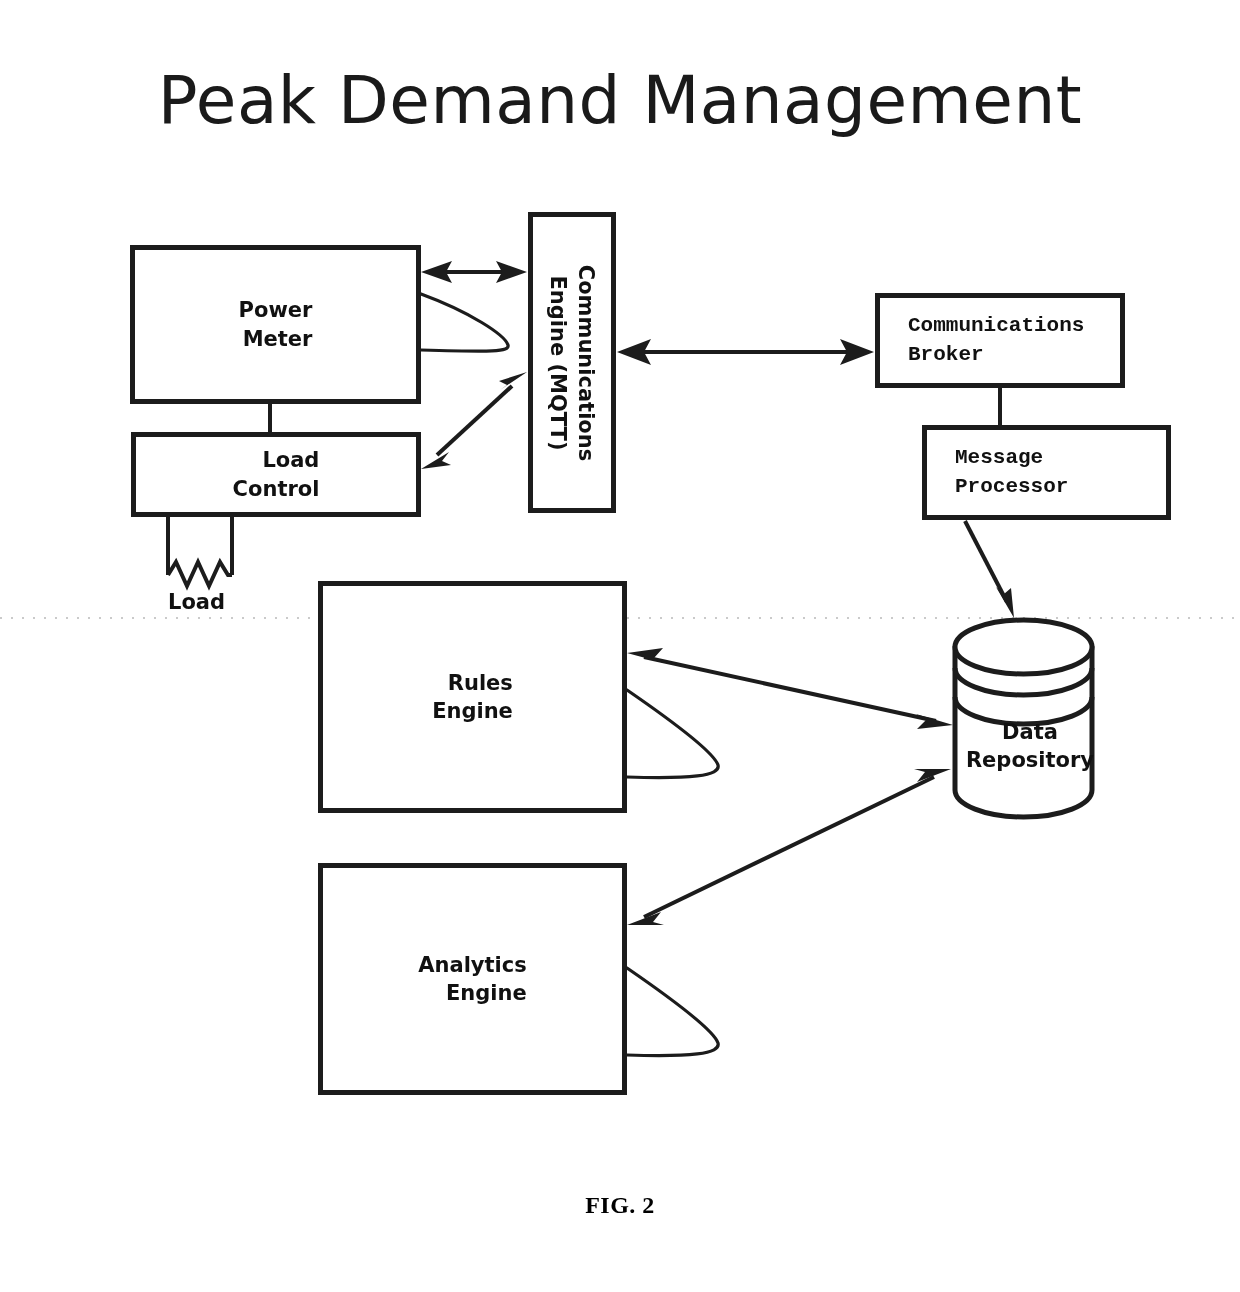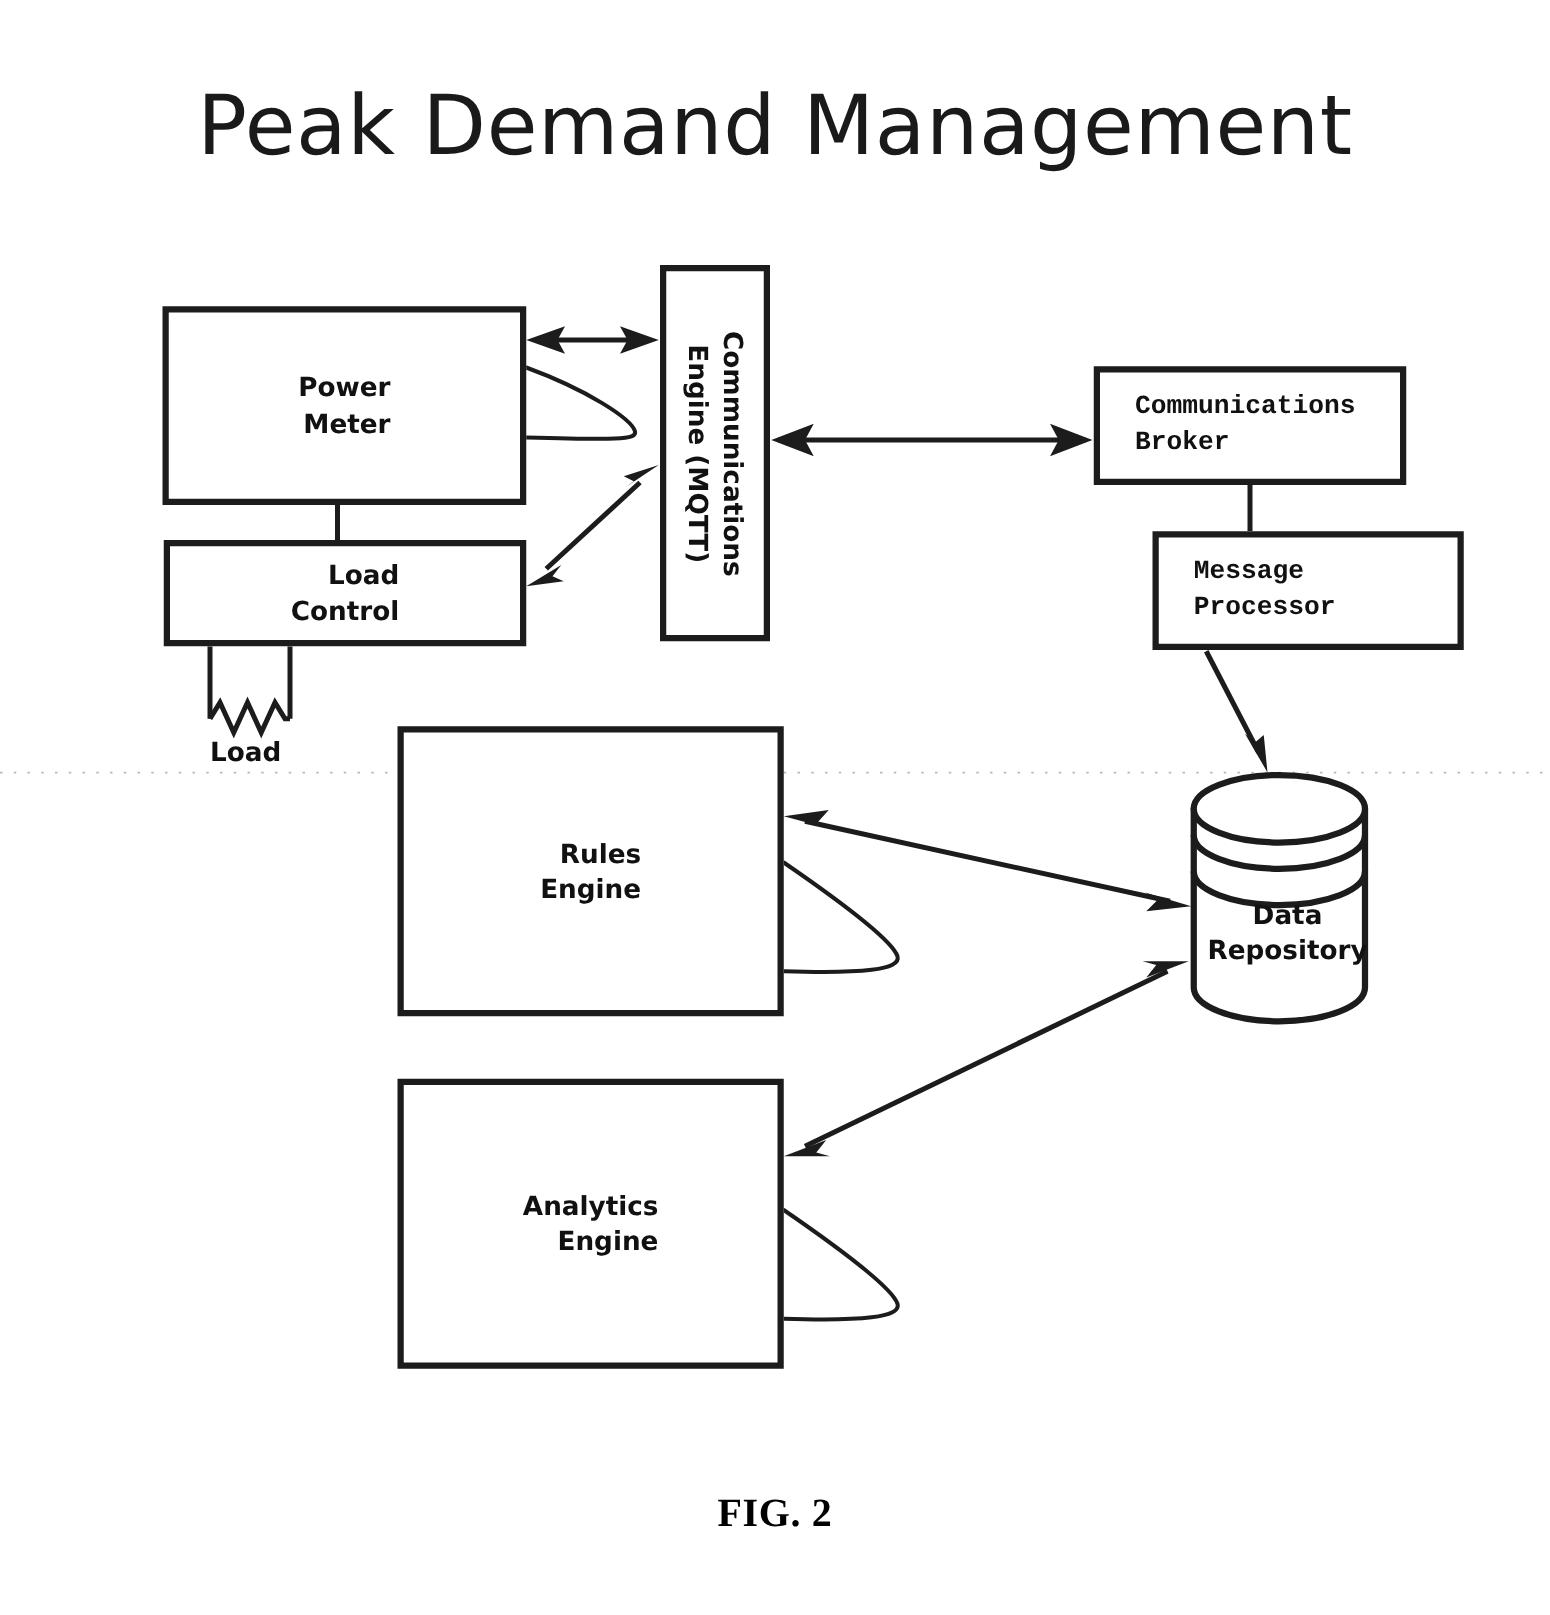--- a/index.html
+++ b/index.html
@@ -41,21 +41,21 @@
   }
 
   
   .fig-caption {
     position: absolute;
     left: 0;
     top: 1192px;
     width: 1240px;
     text-align: center;
     font-family: "Liberation Serif", serif;
-    font-size: 32px;
+    font-size: 24px;
     font-weight: 700;
     color: #000000;
     letter-spacing: 0.5px;
   }
 
   
   .node-box {
     position: absolute;
     box-sizing: border-box;
     border: 5px solid #1c1c1c;

